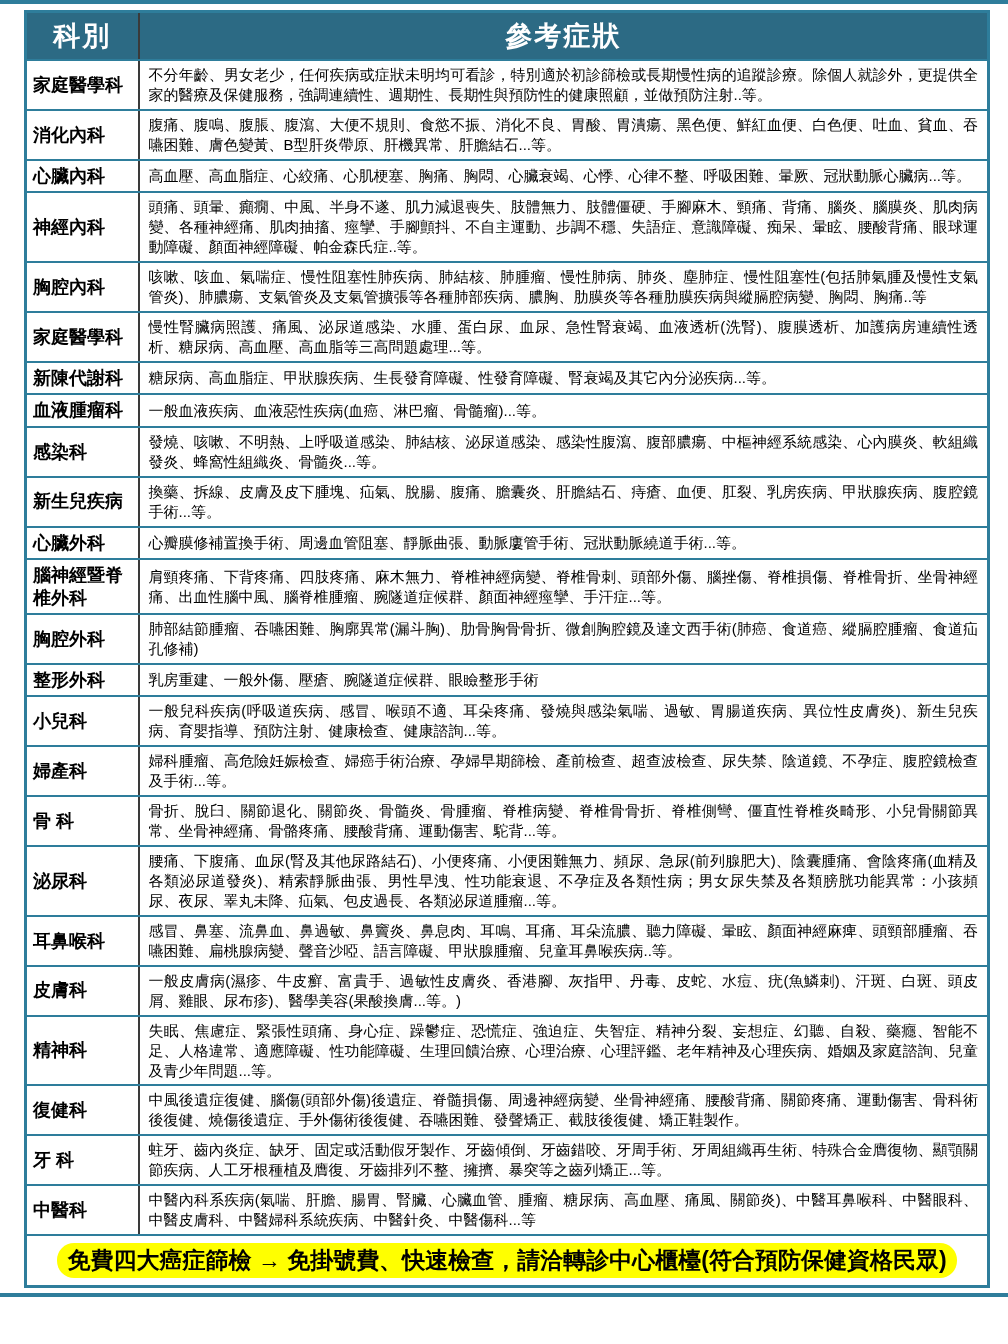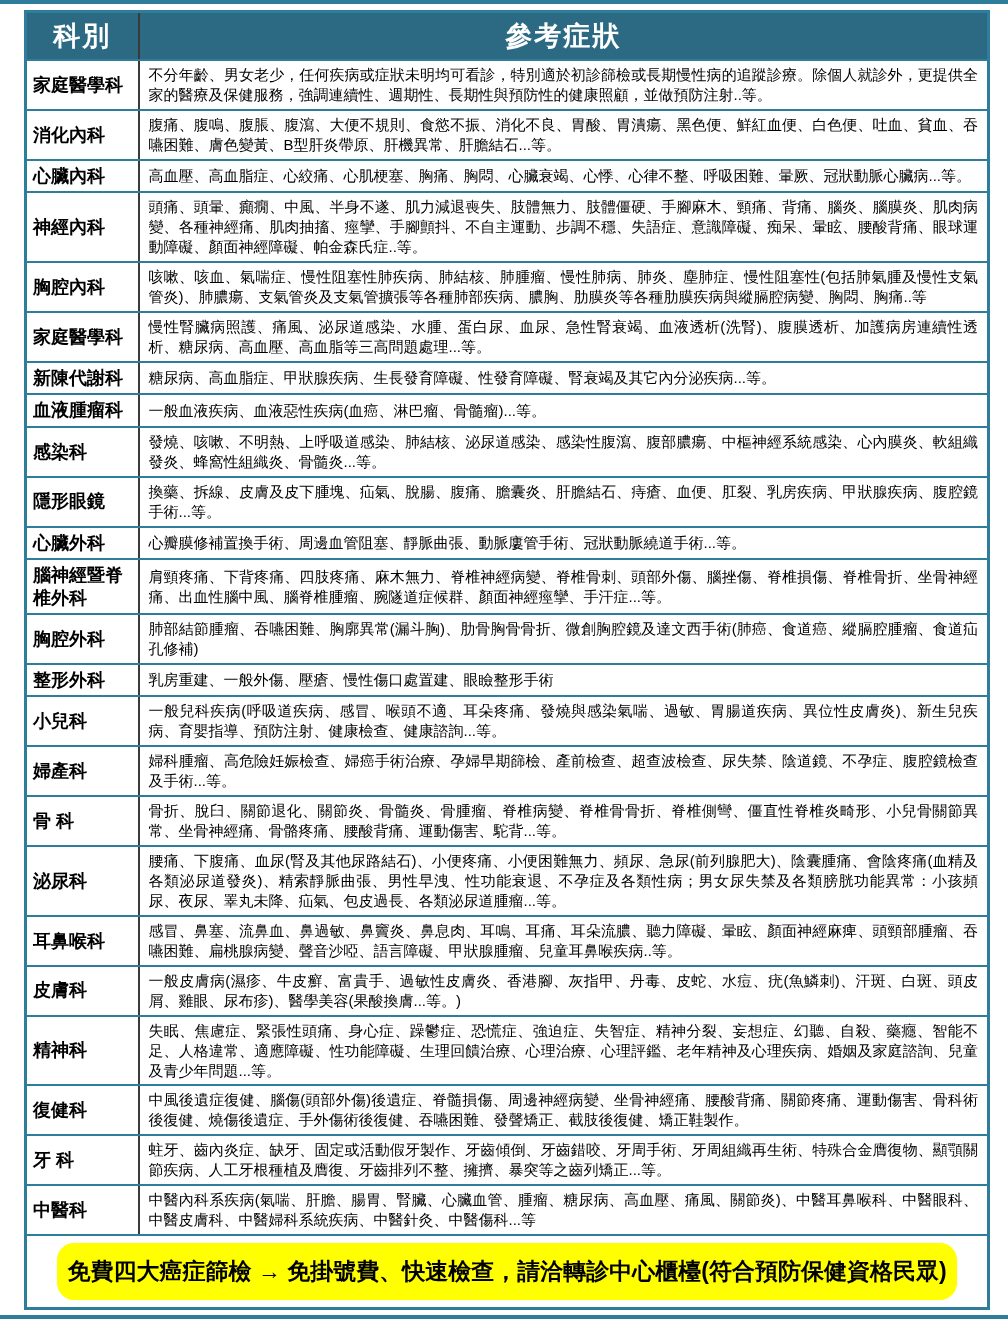--- a/index.html
+++ b/index.html
@@ -56,21 +56,21 @@
   }
   tfoot td.banner-cell {
     text-align: center;
     padding: 7px 4px;
   }
   .banner {
     display: inline-block;
     background: var(--banner-highlight, #FFFF00);
     font-size: 23px;
     font-weight: 700;
-    padding: 14px 10px;
+    padding: 3px 10px;
     line-height: 1.25;
     border-radius: 17px;
   }
 </style>
 </head>
 <body>
 
 <div class="page-rule"></div>
 
 <div class="content">
@@ -116,38 +116,38 @@
         </tr>
         <tr>
           <td class="dept">血液腫瘤科</td>
           <td class="symptoms">一般血液疾病、血液惡性疾病(血癌、淋巴瘤、骨髓瘤)...等。</td>
         </tr>
         <tr>
           <td class="dept">感染科</td>
           <td class="symptoms">發燒、咳嗽、不明熱、上呼吸道感染、肺結核、泌尿道感染、感染性腹瀉、腹部膿瘍、中樞神經系統感染、心內膜炎、軟組織發炎、蜂窩性組織炎、骨髓炎...等。</td>
         </tr>
         <tr>
-          <td class="dept">隱形眼鏡</td>
+          <td class="dept">新生兒疾病</td>
           <td class="symptoms">換藥、拆線、皮膚及皮下腫塊、疝氣、脫腸、腹痛、膽囊炎、肝膽結石、痔瘡、血便、肛裂、乳房疾病、甲狀腺疾病、腹腔鏡手術...等。</td>
         </tr>
         <tr>
           <td class="dept">心臟外科</td>
           <td class="symptoms">心瓣膜修補置換手術、周邊血管阻塞、靜脈曲張、動脈廔管手術、冠狀動脈繞道手術...等。</td>
         </tr>
         <tr>
           <td class="dept">腦神經暨脊椎外科</td>
           <td class="symptoms">肩頸疼痛、下背疼痛、四肢疼痛、麻木無力、脊椎神經病變、脊椎骨刺、頭部外傷、腦挫傷、脊椎損傷、脊椎骨折、坐骨神經痛、出血性腦中風、腦脊椎腫瘤、腕隧道症候群、顏面神經痙攣、手汗症...等。</td>
         </tr>
         <tr>
           <td class="dept">胸腔外科</td>
           <td class="symptoms">肺部結節腫瘤、吞嚥困難、胸廓異常(漏斗胸)、肋骨胸骨骨折、微創胸腔鏡及達文西手術(肺癌、食道癌、縱膈腔腫瘤、食道疝孔修補)</td>
         </tr>
         <tr>
           <td class="dept">整形外科</td>
-          <td class="symptoms">乳房重建、一般外傷、壓瘡、慢性傷口處置建、眼瞼整形手術</td>
+          <td class="symptoms">乳房重建、一般外傷、壓瘡、腕隧道症候群、眼瞼整形手術</td>
         </tr>
         <tr>
           <td class="dept">小兒科</td>
           <td class="symptoms">一般兒科疾病(呼吸道疾病、感冒、喉頭不適、耳朵疼痛、發燒與感染氣喘、過敏、胃腸道疾病、異位性皮膚炎)、新生兒疾病、育嬰指導、預防注射、健康檢查、健康諮詢...等。</td>
         </tr>
         <tr>
           <td class="dept">婦產科</td>
           <td class="symptoms">婦科腫瘤、高危險妊娠檢查、婦癌手術治療、孕婦早期篩檢、產前檢查、超查波檢查、尿失禁、陰道鏡、不孕症、腹腔鏡檢查及手術...等。</td>
         </tr>
         <tr>

